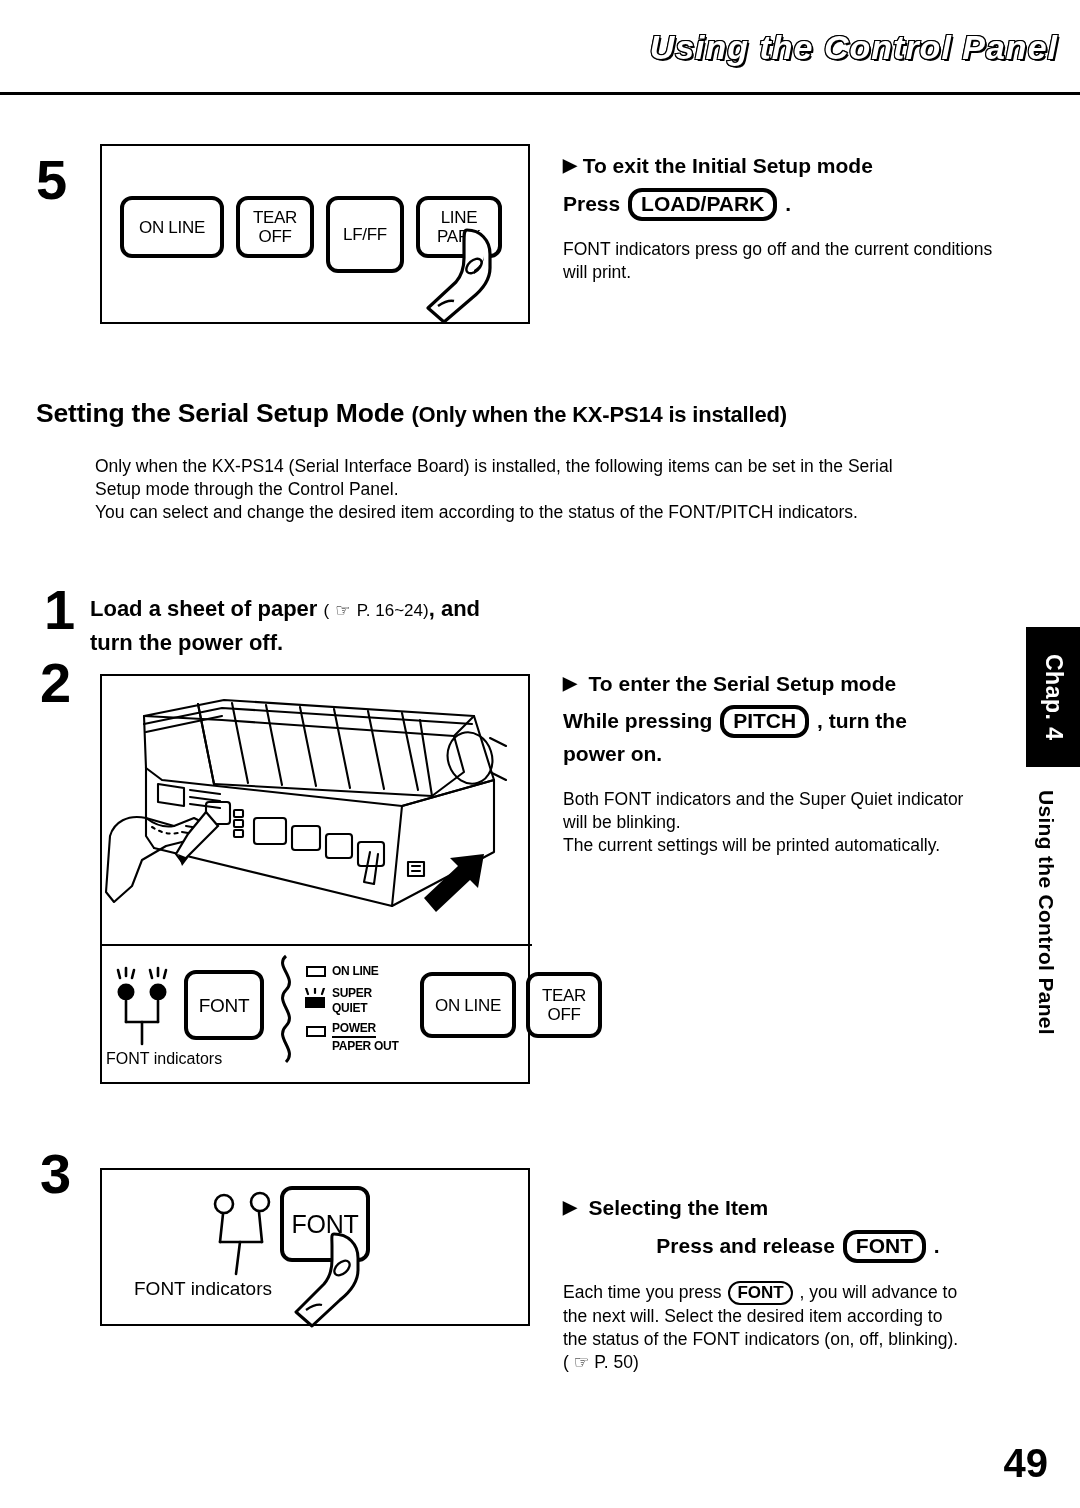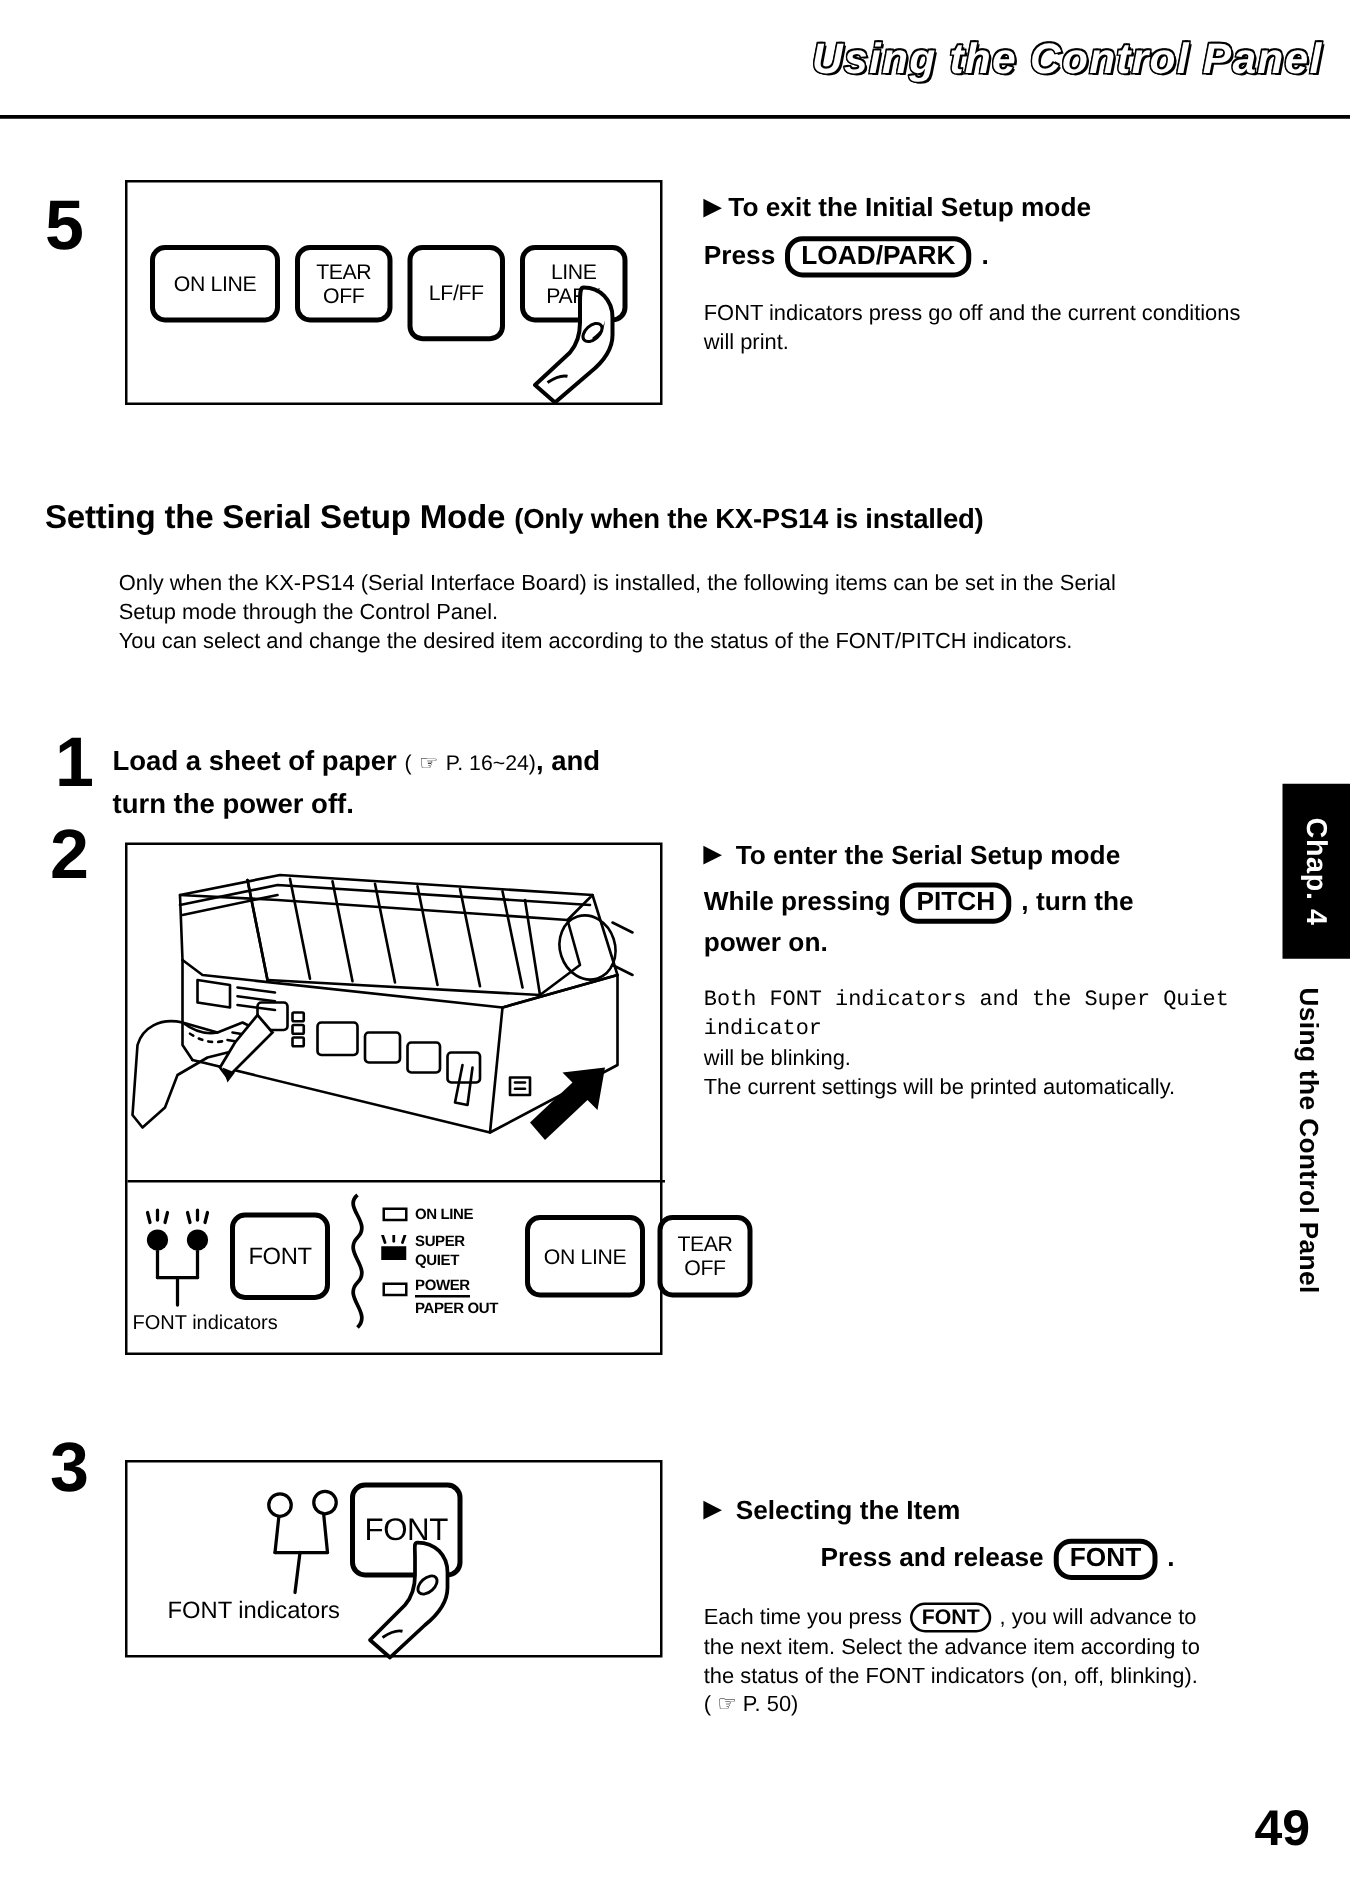--- a/index.html
+++ b/index.html
@@ -393,21 +393,21 @@
   <div class="bullet-head">
     <span class="tri">▶</span>&nbsp;
     <span>To enter the Serial Setup mode</span>
   </div>
   <div class="bold-line" style="margin-top:6px; white-space:nowrap;">
     <span>While   pressing</span>
     <span class="keycap" style="font-size:21px;">PITCH</span>
     <span>,  turn  the</span>
   </div>
   <div class="bold-line">power on.</div>
-  <div class="body-text" style="margin-top:18px;font-family:Liberation Mono, monospace;">Both FONT indicators and the Super Quiet indicator</div>
+  <div class="body-text" style="margin-top:18px;">Both FONT indicators and the Super Quiet indicator</div>
   <div class="body-text">will be blinking.</div>
   <div class="body-text">The current settings will be printed automatically.</div>
 </div>
 
 <div class="chap-box" style="left:1026px; top:627px; width:54px; height:140px;">
   <span class="vert-text chap-label">Chap. 4</span>
 </div>
 <div class="chap-sub" style="left:1034px; top:790px;">
   <span class="vert-text">Using the Control Panel</span>
 </div>
@@ -447,21 +447,21 @@
   <div class="bold-line" style="margin-top:7px;text-align:center;">
     <span>Press and release</span>
     <span class="keycap" style="font-size:21px;">FONT</span>
     <span>.</span>
   </div>
   <div class="body-text" style="margin-top:18px;">
     <span>Each time you press</span>
     <span class="keycap small">FONT</span>
     <span>, you will advance to</span>
   </div>
-  <div class="body-text">the next item. Select the advance item according to</div>
+  <div class="body-text">the next will. Select the desired item according to</div>
   <div class="body-text">the status of the FONT indicators (on, off, blinking).</div>
   <div class="body-text">
     <span>(</span>
     <span>☞</span>
     <span>P. 50)</span>
   </div>
 </div>
 
 <div class="page-no">49</div>
 

